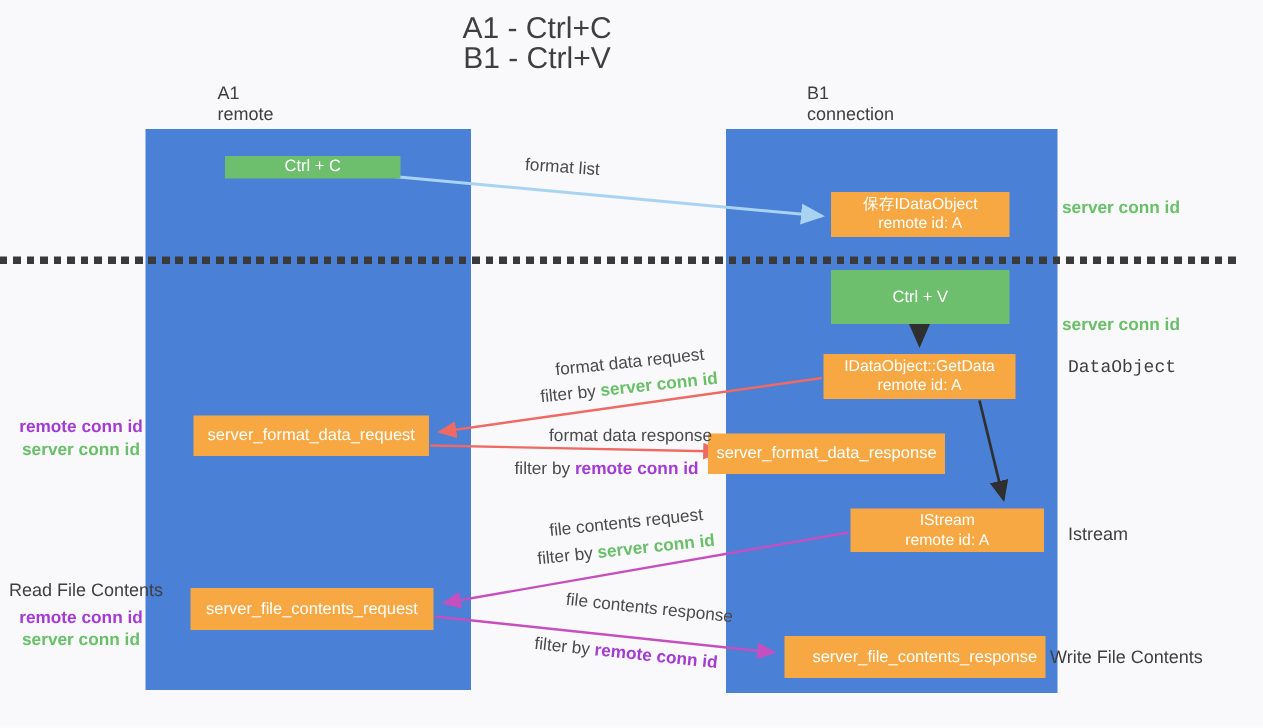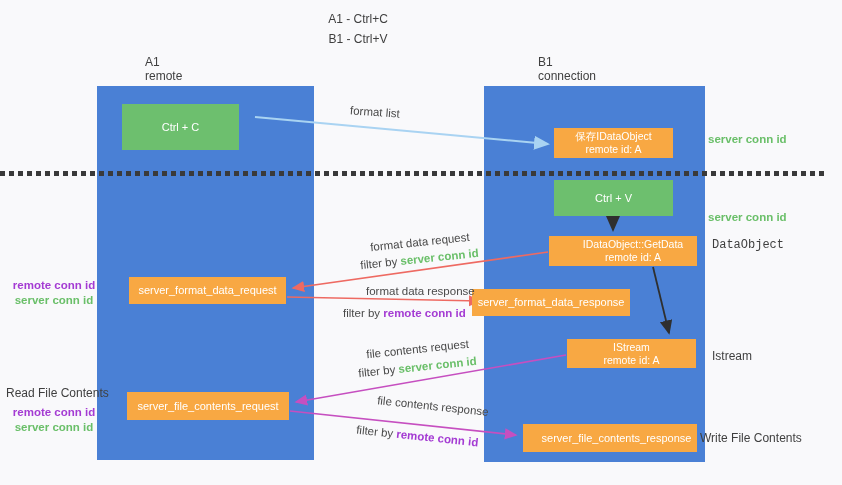--- a/index.html
+++ b/index.html
@@ -4,21 +4,21 @@
 <style>
   html,body { margin:0; padding:0; }
   .canvas {
     position:relative; width:842px; height:485px;
     background:#f9f9fb; overflow:hidden;
     font-family:"Liberation Sans", sans-serif;
     color:var(--text-dark,#3f3f3f);
   }
   .title {
     position:absolute; top:9px; left:0; width:716px;
-    text-align:center; font-size:12px; line-height:20px;
+    text-align:center; font-size:20px; line-height:20px;
     color:var(--text-dark,#3f3f3f); z-index:6;
   }
   .col-header {
     position:absolute; top:55px; width:120px; text-align:left;
     font-size:12px; line-height:14px; color:var(--text-dark,#3f3f3f); z-index:6;
   }
   .lane { position:absolute; background:var(--lane-blue,#4a80d5); z-index:1; }
   .lane-left  { left:97px;  top:86px; width:217px; height:374px; }
   .lane-right { left:484px; top:86px; width:221px; height:376px; }
   .divider {
@@ -89,34 +89,34 @@
     </defs>
     <line x1="255" y1="117" x2="548" y2="144" style="stroke:var(--arrow-lightblue,#a9d3f2);stroke-width:2" marker-end="url(#m-blue)"></line>
     <line x1="613" y1="209" x2="613" y2="230" style="stroke:var(--arrow-black,#2f2f2f);stroke-width:2" marker-end="url(#m-black)"></line>
     <line x1="548" y1="252" x2="293" y2="288" style="stroke:var(--arrow-red,#ee6a62);stroke-width:1.6" marker-end="url(#m-red)"></line>
     <line x1="287" y1="297" x2="480" y2="301" style="stroke:var(--arrow-red,#ee6a62);stroke-width:1.6" marker-end="url(#m-red)"></line>
     <line x1="653" y1="267" x2="669" y2="333" style="stroke:var(--arrow-black,#2f2f2f);stroke-width:1.8" marker-end="url(#m-black)"></line>
     <line x1="566" y1="355" x2="296" y2="402" style="stroke:var(--arrow-magenta,#c64fc0);stroke-width:1.6" marker-end="url(#m-magenta)"></line>
     <line x1="290" y1="411" x2="516" y2="435" style="stroke:var(--arrow-magenta,#c64fc0);stroke-width:1.6" marker-end="url(#m-magenta)"></line>
   </svg>
 
-  <div class="box green" style="left:122px;top:104px;width:117px;height:46px;">
+  <div class="box green" style="left:150px;top:104px;width:117px;height:15px;">
     <div>Ctrl + C</div>
   </div>
 
   <div class="box orange small" style="left:554px;top:128px;width:119px;height:30px;">
     <div>保存IDataObject</div>
     <div>remote id: A</div>
   </div>
 
   <div class="box green" style="left:554px;top:180px;width:119px;height:36px;">
     <div>Ctrl + V</div>
   </div>
 
-  <div class="box orange small" style="left:549px;top:236px;width:128px;height:30px;padding-left:20px;">
+  <div class="box orange small" style="left:549px;top:236px;width:128px;height:30px;">
     <div>IDataObject::GetData</div>
     <div>remote id: A</div>
   </div>
 
   <div class="box orange" style="left:129px;top:277px;width:157px;height:27px;">
     <div>server_format_data_request</div>
   </div>
 
   <div class="box orange" style="left:472px;top:289px;width:158px;height:27px;">
     <div>server_format_data_response</div>

